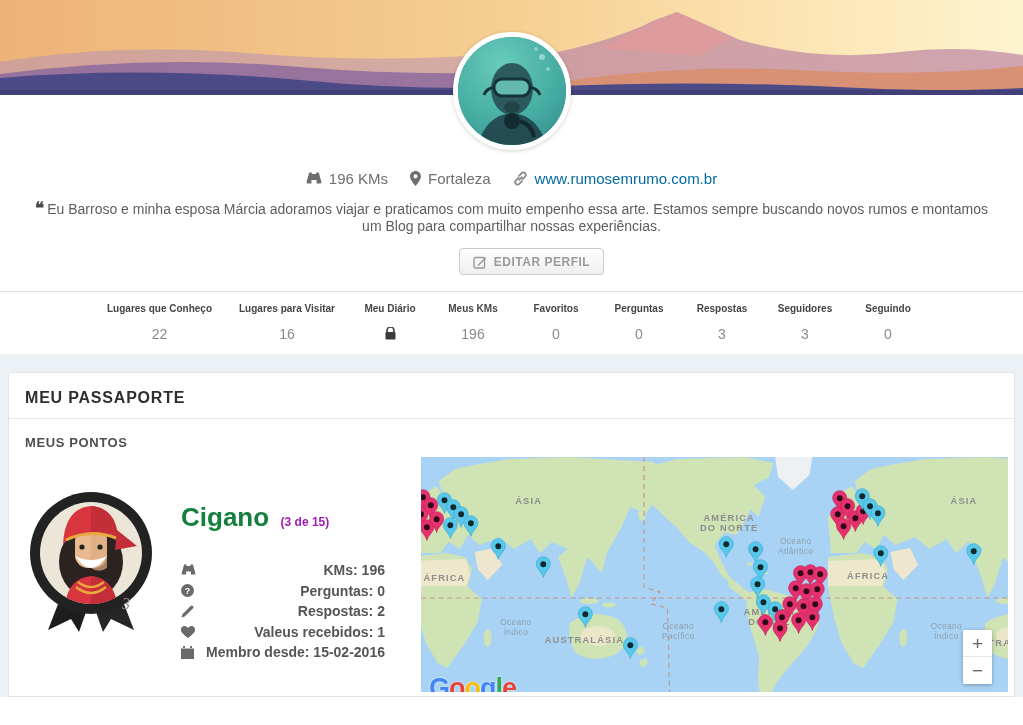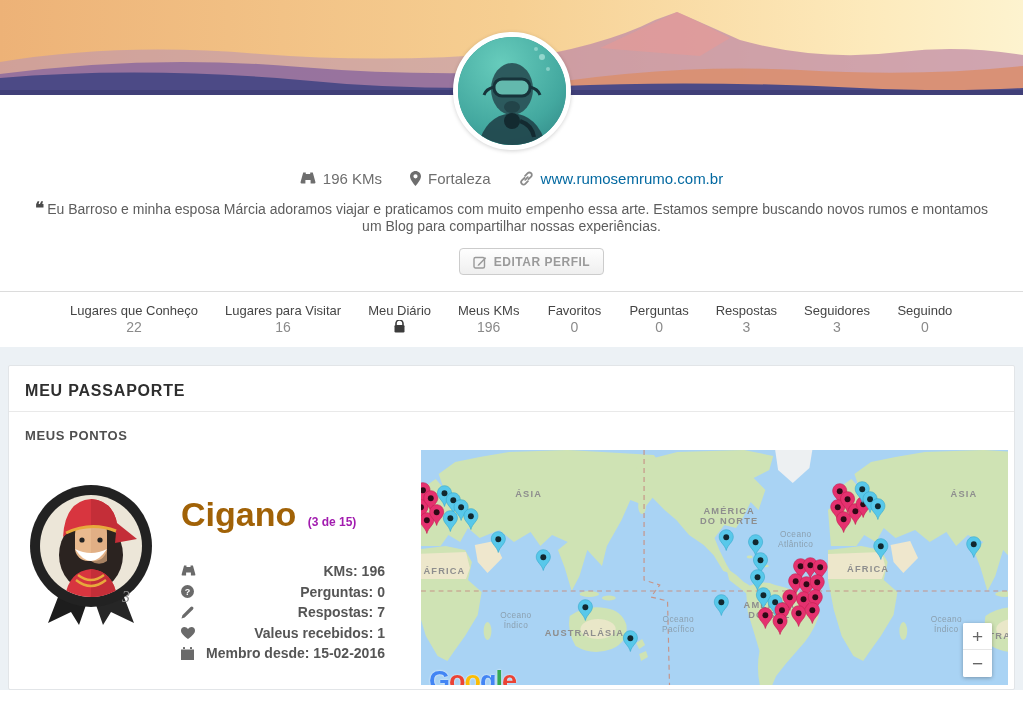--- a/index.html
+++ b/index.html
@@ -15,52 +15,52 @@
   .avatar {
     position:absolute; left:50%; top:32px; transform:translateX(-50%);
     width:118px; height:118px; border-radius:50%;
     border:5px solid #fff; overflow:hidden; z-index:5;
     background:#3a9e96; box-shadow:0 1px 4px rgba(0,0,0,.18);
   }
   .avatar svg { display:block; width:100%; height:100%; }
   
   .profile { text-align:center; padding-top:64px; }
   .p-name { margin:0; font-size:29px; font-weight:bold; color:#2c2c2c; letter-spacing:.4px; }
-  .info-row { margin-top:11px; display:flex; justify-content:center; align-items:center; gap:16px; font-size:15px; color:#6e6e6e; }
+  .info-row { margin-top:11px; display:flex; justify-content:center; align-items:center; gap:10px; font-size:15px; color:#6e6e6e; }
   .info-item { display:inline-flex; align-items:center; gap:7px; }
   .info-item + .info-item { margin-left:12px; }
   .info-row a { color:#0369a1; text-decoration:none; }
   .ic { display:inline-block; vertical-align:middle; }
   .ic svg { display:block; }
   .quote { margin:13px auto 0; max-width:975px; font-size:14px; color:#5d5d5d; line-height:17px; }
   .qmark { font-size:17px; color:#4a4a4a; margin-right:5px; letter-spacing:-2px; font-weight:bold; }
   .edit-btn {
     margin-top:13px; display:inline-flex; align-items:center; gap:7px;
     padding:6px 13px 5px; background:linear-gradient(#fefefe,#efefef);
     border:1px solid #ccc; border-radius:4px; cursor:pointer;
     color:#9a9a9a; font-size:12px; font-weight:bold; letter-spacing:.5px;
     font-family:"Liberation Sans", sans-serif;
     margin-left:40px;
   }
   
   .stats { border-top:1px solid #dcdcdc; margin-top:16px; padding:11px 0 13px; display:flex; justify-content:center; gap:27px; }
   .stat { text-align:center; min-width:56px; cursor:pointer; }
-  .stat .lbl { font-size:13px; font-weight:normal; color:#454545; white-space:nowrap; }
-  .stat .val { margin-top:1px; font-size:14px; color:#8a8a8a; height:15px; display:flex; justify-content:center; align-items:center; }
+  .stat .lbl { font-size:10px; font-weight:bold; color:#454545; white-space:nowrap; }
+  .stat .val { margin-top:12px; font-size:14px; color:#8a8a8a; height:15px; display:flex; justify-content:center; align-items:center; }
   
   .lower { background:#ecf1f5; padding:18px 8px 0; height:343px; }
   .card { background:#fff; border:1px solid #e2e5e8; border-radius:2px; height:325px; overflow:hidden; }
   .card-h { padding:16px 16px 11px; font-size:16px; font-weight:bold; letter-spacing:.8px; color:#2e2e2e; border-bottom:1px solid #e9e9e9; }
   .card-b { display:flex; padding:16px 6px 0 16px; }
   .sub-h { font-size:13px; font-weight:bold; color:#4f4f4f; letter-spacing:.6px; }
   .col-points { width:388px; flex:none; }
   .points-row { display:flex; margin-top:40px; }
   .badge { flex:none; }
   .pinfo { margin-left:24px; padding-top:12px; }
-  .level { font-size:34px; font-weight:bold; color:#a16207; }
+  .level { font-size:26px; font-weight:bold; color:#15803d; }
   .prog { font-size:12px; color:#a21caf; font-weight:bold; margin-left:7px; }
   .plist { margin-top:27px; }
   .pitem { display:flex; align-items:center; gap:10px; font-size:14px; font-weight:bold; color:#555; height:20.5px;justify-content:space-between; }
   .pitem .ic { width:15px; color:#6a6a6a; }
   
   .col-places { flex:1; margin-left:8px; min-width:0; }
   .map { position:relative; margin-top:22px; height:235px; overflow:hidden; background:#a9d3f4; }
   .map > svg { position:absolute; inset:0; width:100%; height:100%; }
   .land { fill:#cfe3b4; }
   .sand { fill:#efe7cd; }
@@ -276,21 +276,21 @@
                     </svg>
                   </span>
                   <span>Perguntas: 0</span>
                 </div>
                 <div class="pitem">
                   <span class="ic">
                     <svg width="13" height="13" viewBox="0 0 13 13" fill="#6a6a6a">
                       <path d="M0.5,12.5 L1.4,9.3 L9.6,1.1 a1.6,1.6 0 0 1 2.3,2.3 L3.7,11.6 Z"></path>
                     </svg>
                   </span>
-                  <span>Respostas: 7</span>
+                  <span>Respostas: 2</span>
                 </div>
                 <div class="pitem">
                   <span class="ic">
                     <svg width="14" height="12" viewBox="0 0 14 12" fill="#6a6a6a">
                       <path d="M7,12 C2,8 0,6 0,3.4 C0,1.5 1.5,0 3.4,0 C4.8,0 6.2,0.8 7,2 C7.8,0.8 9.2,0 10.6,0 C12.5,0 14,1.5 14,3.4 C14,6 12,8 7,12 Z"></path>
                     </svg>
                   </span>
                   <span>Valeus recebidos: 1</span>
                 </div>
                 <div class="pitem">

